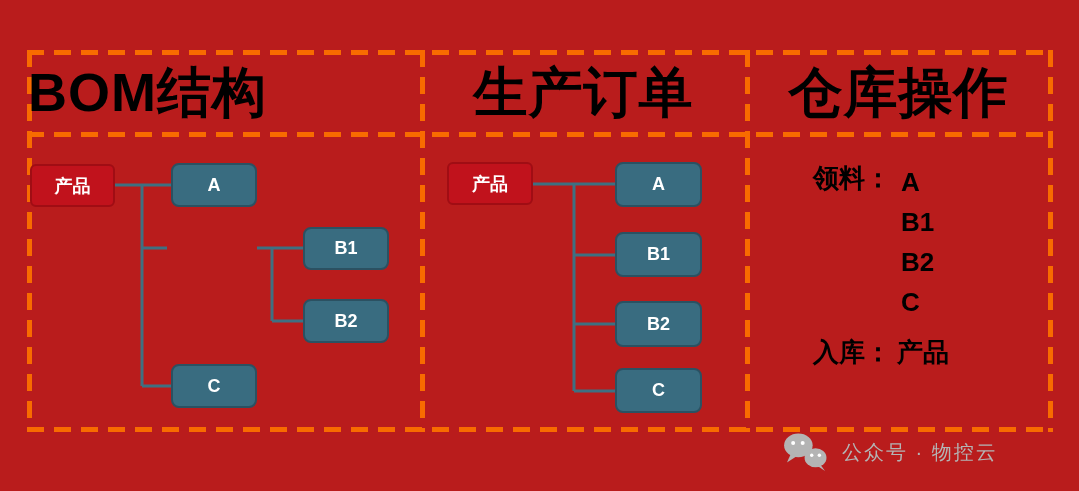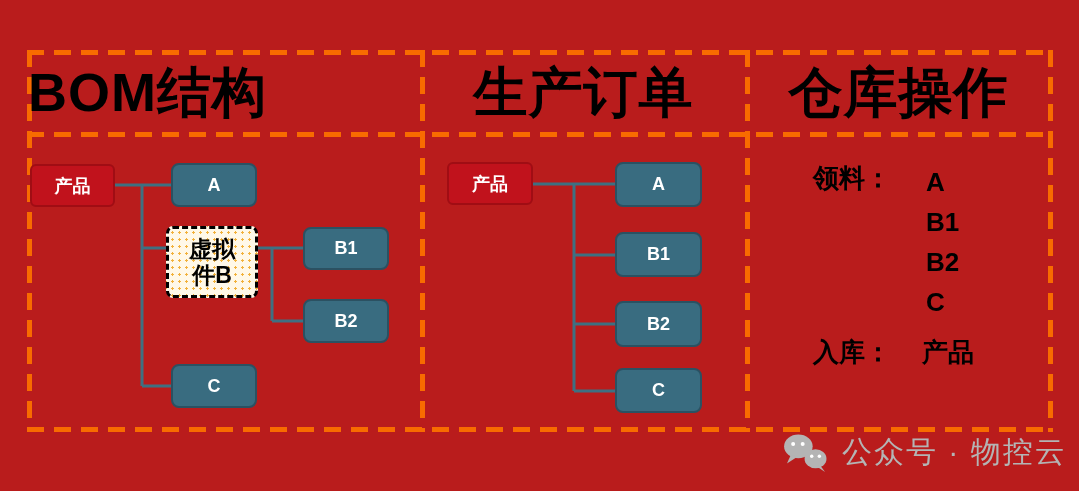--- a/index.html
+++ b/index.html
@@ -80,35 +80,34 @@
   .node-virtual .wrap { width: 54px; }
   
   .wh-row {
     position: absolute;
     display: flex;
     align-items: flex-start;
     font-size: 26px;
     font-weight: bold;
     color: #000000;
     white-space: nowrap;
-    gap: 25px;
   }
   .wh-items { display: flex; flex-direction: column; margin-left: 10px; }
   .wh-items div { line-height: 40px; }
   .wh-label { line-height: 32px; }
   .wh-value { margin-left: 6px; line-height: 32px; }
   
   #watermark {
     position: absolute;
     left: 782px;
     top: 432px;
     display: flex;
     align-items: center;
     color: #b4b4b4;
-    font-size: 30px;
+    font-size: 20px;
     letter-spacing: 2px;
     white-space: nowrap;
   }
   #watermark svg { margin-right: 12px; }
 </style>
 </head>
 <body>
 
 <div id="canvas">
 
@@ -136,23 +135,20 @@
 
     <line x1="532" y1="184" x2="616" y2="184"></line>
     <line x1="574" y1="184" x2="574" y2="391"></line>
     <line x1="574" y1="255" x2="616" y2="255"></line>
     <line x1="574" y1="324" x2="616" y2="324"></line>
     <line x1="574" y1="391" x2="616" y2="391"></line>
   </svg>
 
   <div class="node node-red" style="left:30px;  top:164px; width:85px; height:43px;">产品</div>
   <div class="node node-teal" style="left:171px; top:163px; width:86px; height:44px;">A</div>
-  <div class="node node-virtual" style="left:166px; top:226px; width:92px; height:72px;">
-    <div class="wrap">虚拟件B</div>
-  </div>
   <div class="node node-teal" style="left:303px; top:227px; width:86px; height:43px;">B1</div>
   <div class="node node-teal" style="left:303px; top:299px; width:86px; height:44px;">B2</div>
   <div class="node node-teal" style="left:171px; top:364px; width:86px; height:44px;">C</div>
 
   <div class="node node-red" style="left:447px; top:162px; width:86px; height:43px;">产品</div>
   <div class="node node-teal" style="left:615px; top:162px; width:87px; height:45px;">A</div>
   <div class="node node-teal" style="left:615px; top:232px; width:87px; height:45px;">B1</div>
   <div class="node node-teal" style="left:615px; top:301px; width:87px; height:46px;">B2</div>
   <div class="node node-teal" style="left:615px; top:368px; width:87px; height:45px;">C</div>
 

